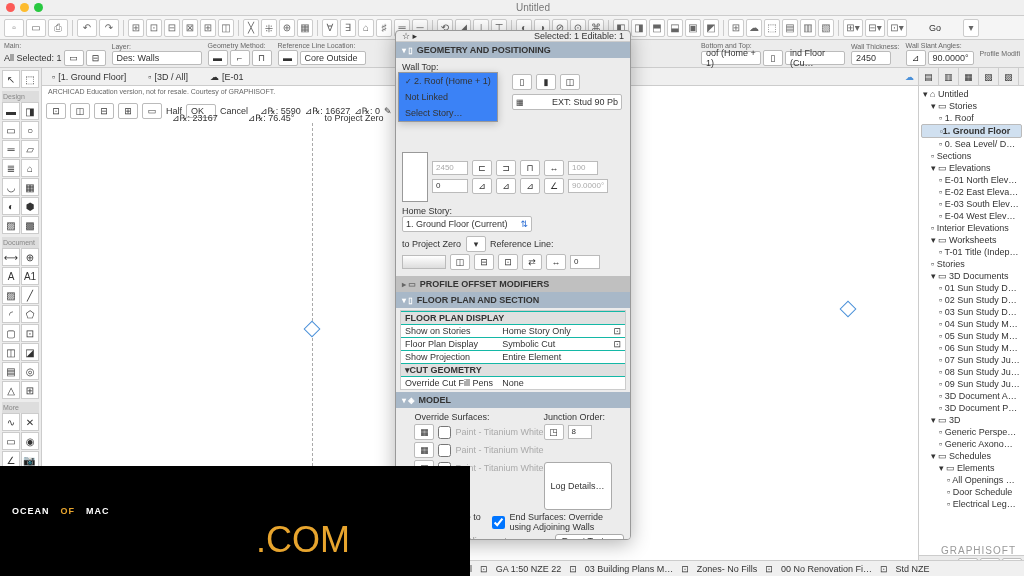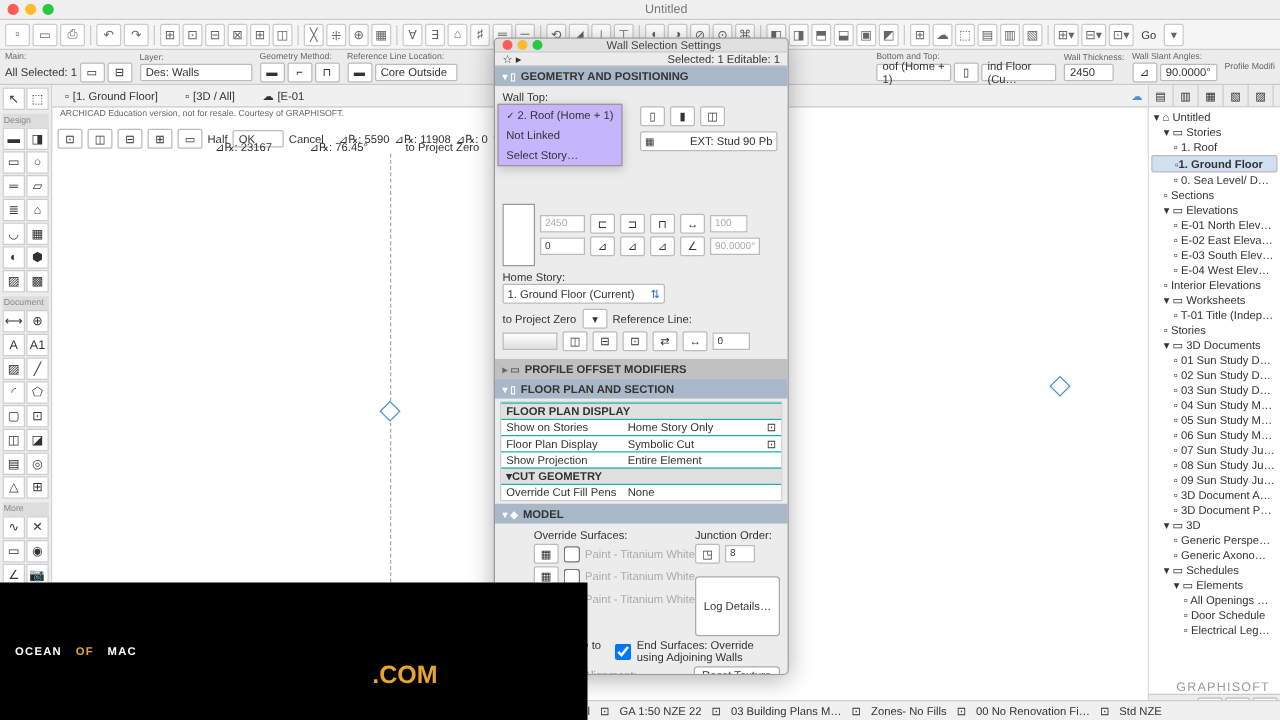--- a/index.html
+++ b/index.html
@@ -41,33 +41,33 @@
 .dtitle .tl{width:8px;height:8px}
 .dtitle-text{flex:1;text-align:center;font-size:9px;color:#444}
 .dhead{height:20px;display:flex;align-items:center;justify-content:space-between;padding:0 6px;font-size:8px;border-bottom:1px solid #ccc}
 .dsec{background:#a8b8c8;color:#fff;font-size:8px;font-weight:bold;padding:3px 6px;display:flex;align-items:center;gap:4px}
 .dsec.gray{background:#c0c0c0;color:#666}
 .dbody{padding:4px 6px;background:#ececec;font-size:8px}
 .dfield{display:flex;align-items:center;gap:4px;margin:2px 0}
 .dinput{background:#fff;border:1px solid #bbb;padding:1px 3px;height:14px;font-size:8px}
 .dsel{background:#fff;border:1px solid #bbb;padding:1px 3px;height:16px;font-size:8px;border-radius:2px;display:flex;align-items:center;justify-content:space-between}
 .dsel .ar{color:#2a6dd4}
-.ddrop{position:absolute;background:#c4b5fd;border:1px solid #999;box-shadow:0 2px 8px rgba(0,0,0,0.2);min-width:100px;z-index:10}
+.ddrop{position:absolute;background:#3b82f6;border:1px solid #999;box-shadow:0 2px 8px rgba(0,0,0,0.2);min-width:100px;z-index:10}
 .ddrop div{padding:3px 6px;font-size:8px}
 .ddrop .chk::before{content:"✓ ";color:#333}
 .dtable{width:100%;background:#fff;border:1px solid #ccc}
 .dtable .hdr{background:#e0e0e0;font-weight:bold;padding:2px 4px;font-size:7px}
 .dtable .row{display:flex;border-top:1px solid #14b8a6;padding:1px 4px;font-size:7px}
 .dtable .row .c1{width:45%}.dtable .row .c2{flex:1}
 .ibtn{width:20px;height:16px;border:1px solid #bbb;background:#fff;border-radius:2px;display:inline-flex;align-items:center;justify-content:center;font-size:9px}
 .dbtn{padding:3px 14px;border:1px solid #aaa;background:#fff;border-radius:3px;font-size:9px}
 .watermark{position:absolute;left:0;bottom:0;width:470px;height:110px;background:#000;display:flex;flex-direction:column;justify-content:center;padding-left:12px;z-index:100}
 .watermark .l1{font-family:Arial;font-size:36px;font-weight:900;letter-spacing:1px}
 .watermark .l1 .w{color:#fff}.watermark .l1 .o{color:#e8a52e}
-.watermark .l2{font-family:Arial;font-size:20px;font-weight:700;color:#e8a52e;text-align:right;padding-right:120px;margin-top:-4px}
+.watermark .l2{font-family:Arial;font-size:36px;font-weight:400;color:#e8a52e;text-align:right;padding-right:120px;margin-top:-4px}
 .statusbar{position:absolute;bottom:0;left:0;right:0;height:16px;background:#f0f0f0;border-top:1px solid #ccc;display:flex;align-items:center;padding:0 6px;font-size:7px;gap:8px;z-index:5}
 .brand{position:absolute;right:8px;bottom:20px;font-size:10px;color:#999;letter-spacing:1px;z-index:5}
 .xarrow{position:absolute;width:12px;height:12px;border:1px solid #4a90d9;transform:rotate(45deg);background:#fff}
 </style>
 </head>
 <body>
 
 <div class="titlebar">
   <div class="tl r"></div>
   <div class="tl y"></div>
@@ -123,21 +123,21 @@
   <div class="tbtn sm">⊞</div>
   <div class="tbtn sm">☁</div>
   <div class="tbtn sm">⬚</div>
   <div class="tbtn sm">▤</div>
   <div class="tbtn sm">▥</div>
   <div class="tbtn sm">▧</div>
   <div class="tsep"></div>
   <div class="tbtn">⊞▾</div>
   <div class="tbtn">⊟▾</div>
   <div class="tbtn">⊡▾</div>
-  <span style="margin:0 4px">Go</span>
+  <span style="margin:0 20px">Go</span>
   <div class="tbtn sm">▾</div>
 </div>
 
 <div class="optbar">
   <div class="optgrp">
       <div class="optlbl">Main:</div>
       <div class="optval">
         <span>All Selected: 1</span>
         <span class="ibtn">▭</span>
         <span class="ibtn">⊟</span>
@@ -299,26 +299,26 @@
       <span style="color:#4a90d9">☁</span>
     </div>
     <div class="infobar">ARCHICAD Education version, not for resale. Courtesy of GRAPHISOFT.</div>
     <div class="subbar">
       <span class="ibtn">⊡</span>
       <span class="ibtn">◫</span>
       <span class="ibtn">⊟</span>
       <span class="ibtn">⊞</span>
       <span class="ibtn">▭</span>
       <span>Half</span>
-      <span class="sel" style="width:41px">
+      <span class="sel" style="width:30px">
           <span>OK</span>
         </span>
       <span>Cancel</span>
       <span style="margin-left:8px">⊿℞: 5590</span>
-      <span>⊿℞: 11908</span>
+      <span>⊿℞: 16627</span>
       <span>⊿℞: 0</span>
       <span>✎</span>
       <br>
     </div>
     <div style="font-size:7px;padding:0 130px;display:flex;gap:30px;margin-top:-12px">
       <span>⊿℞: 23167</span>
       <span>⊿℞: 76.45°</span>
       <span>to Project Zero</span>
     </div>
     <div class="drawarea">
@@ -392,26 +392,20 @@
     <span>03 Building Plans M…</span>
   <span>⊡</span>
     <span>Zones- No Fills</span>
   <span>⊡</span>
     <span>00 No Renovation Fi…</span>
   <span>⊡</span>
     <span>Std NZE</span>
 </div>
 
 <div class="dialog">
-  <div class="dtitle">
-    <div class="tl r"></div>
-    <div class="tl y"></div>
-    <div class="tl g"></div>
-    <div class="dtitle-text">Wall Selection Settings</div>
-  </div>
   <div class="dhead">
     <span>☆ ▸</span>
     <span>Selected: 1 Editable: 1</span>
   </div>
   <div class="dsec">▾ ▯ <span>GEOMETRY AND POSITIONING</span></div>
   <div class="dbody" style="position:relative">
     <div>Wall Top:</div>
     <div class="ddrop" style="left:2px;top:14px">
       <div class="chk"><span>2. Roof (Home + 1)</span></div>
       <div><span>Not Linked</span></div>
@@ -491,21 +485,21 @@
           <span>CUT GEOMETRY</span>
         </div>
       <div class="row">
           <div class="c1">Override Cut Fill Pens</div>
           <div class="c2">None</div>
         </div>
     </div>
   </div>
   <div class="dsec">▾ ◈ <span>MODEL</span></div>
   <div class="dbody">
-    <div style="display:flex;justify-content:flex-end">
+    <div style="display:flex;justify-content:center">
       <div>
         <div>Override Surfaces:</div>
         <div class="dfield">
             <span class="ibtn">▦</span>
             <input type="checkbox" style="">
             <span style="color:#aaa">Paint - Titanium White</span>
           </div>
         <div class="dfield">
             <span class="ibtn">▦</span>
             <input type="checkbox" style="">
@@ -516,21 +510,21 @@
             <input type="checkbox" style="">
             <span style="color:#aaa">Paint - Titanium White</span>
           </div>
       </div>
       <div>
         <div>Junction Order:</div>
         <div class="dfield">
             <span class="ibtn">◳</span>
             <span class="dinput" style="width:24px">8</span>
           </div>
-        <div class="dbtn" style="padding:18px 6px;margin-top:10px"><span>Log Details…</span></div>
+        <div class="dbtn" style="padding:18px 6px;margin-top:22px"><span>Log Details…</span></div>
       </div>
     </div>
     <div class="dfield">
         <input type="checkbox" style="">
         <span>Align Texture to Wall Edges</span>
       <input type="checkbox" checked="" style="">
         <span>End Surfaces: Override using Adjoining Walls</span>
       </div>
     <div class="dfield">
         <span style="color:#888">Custom Texture Alignment:</span>

